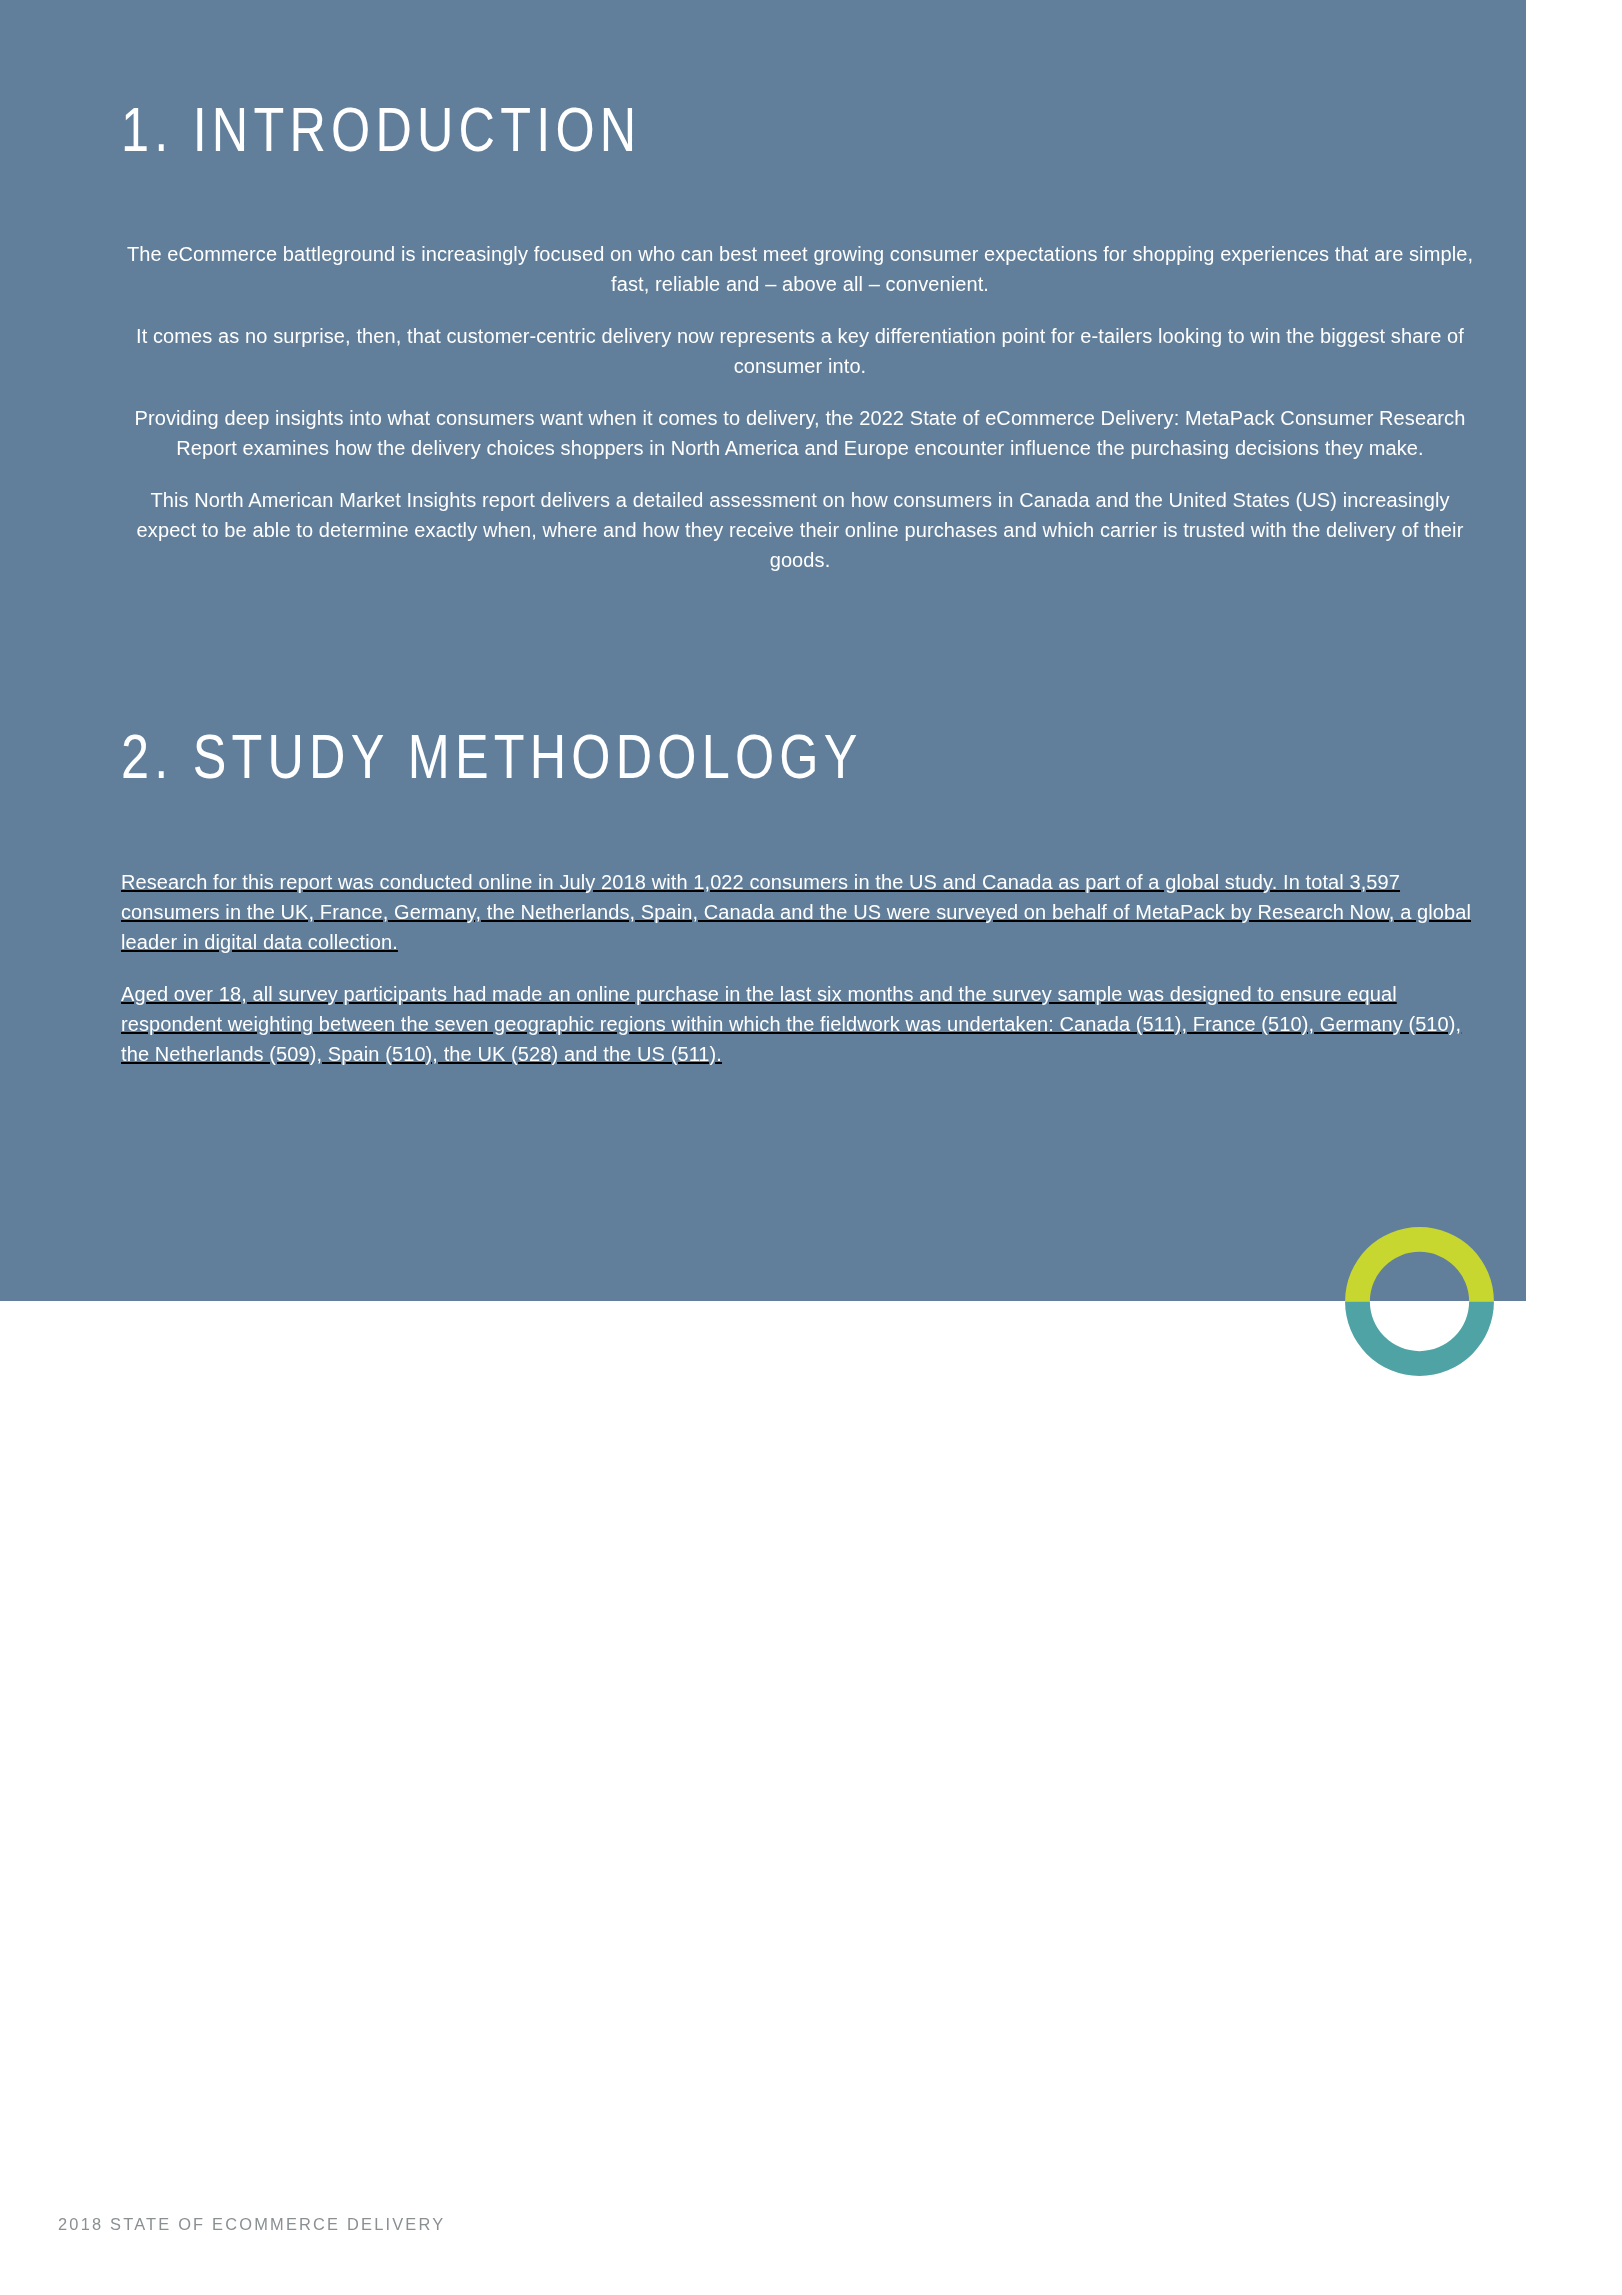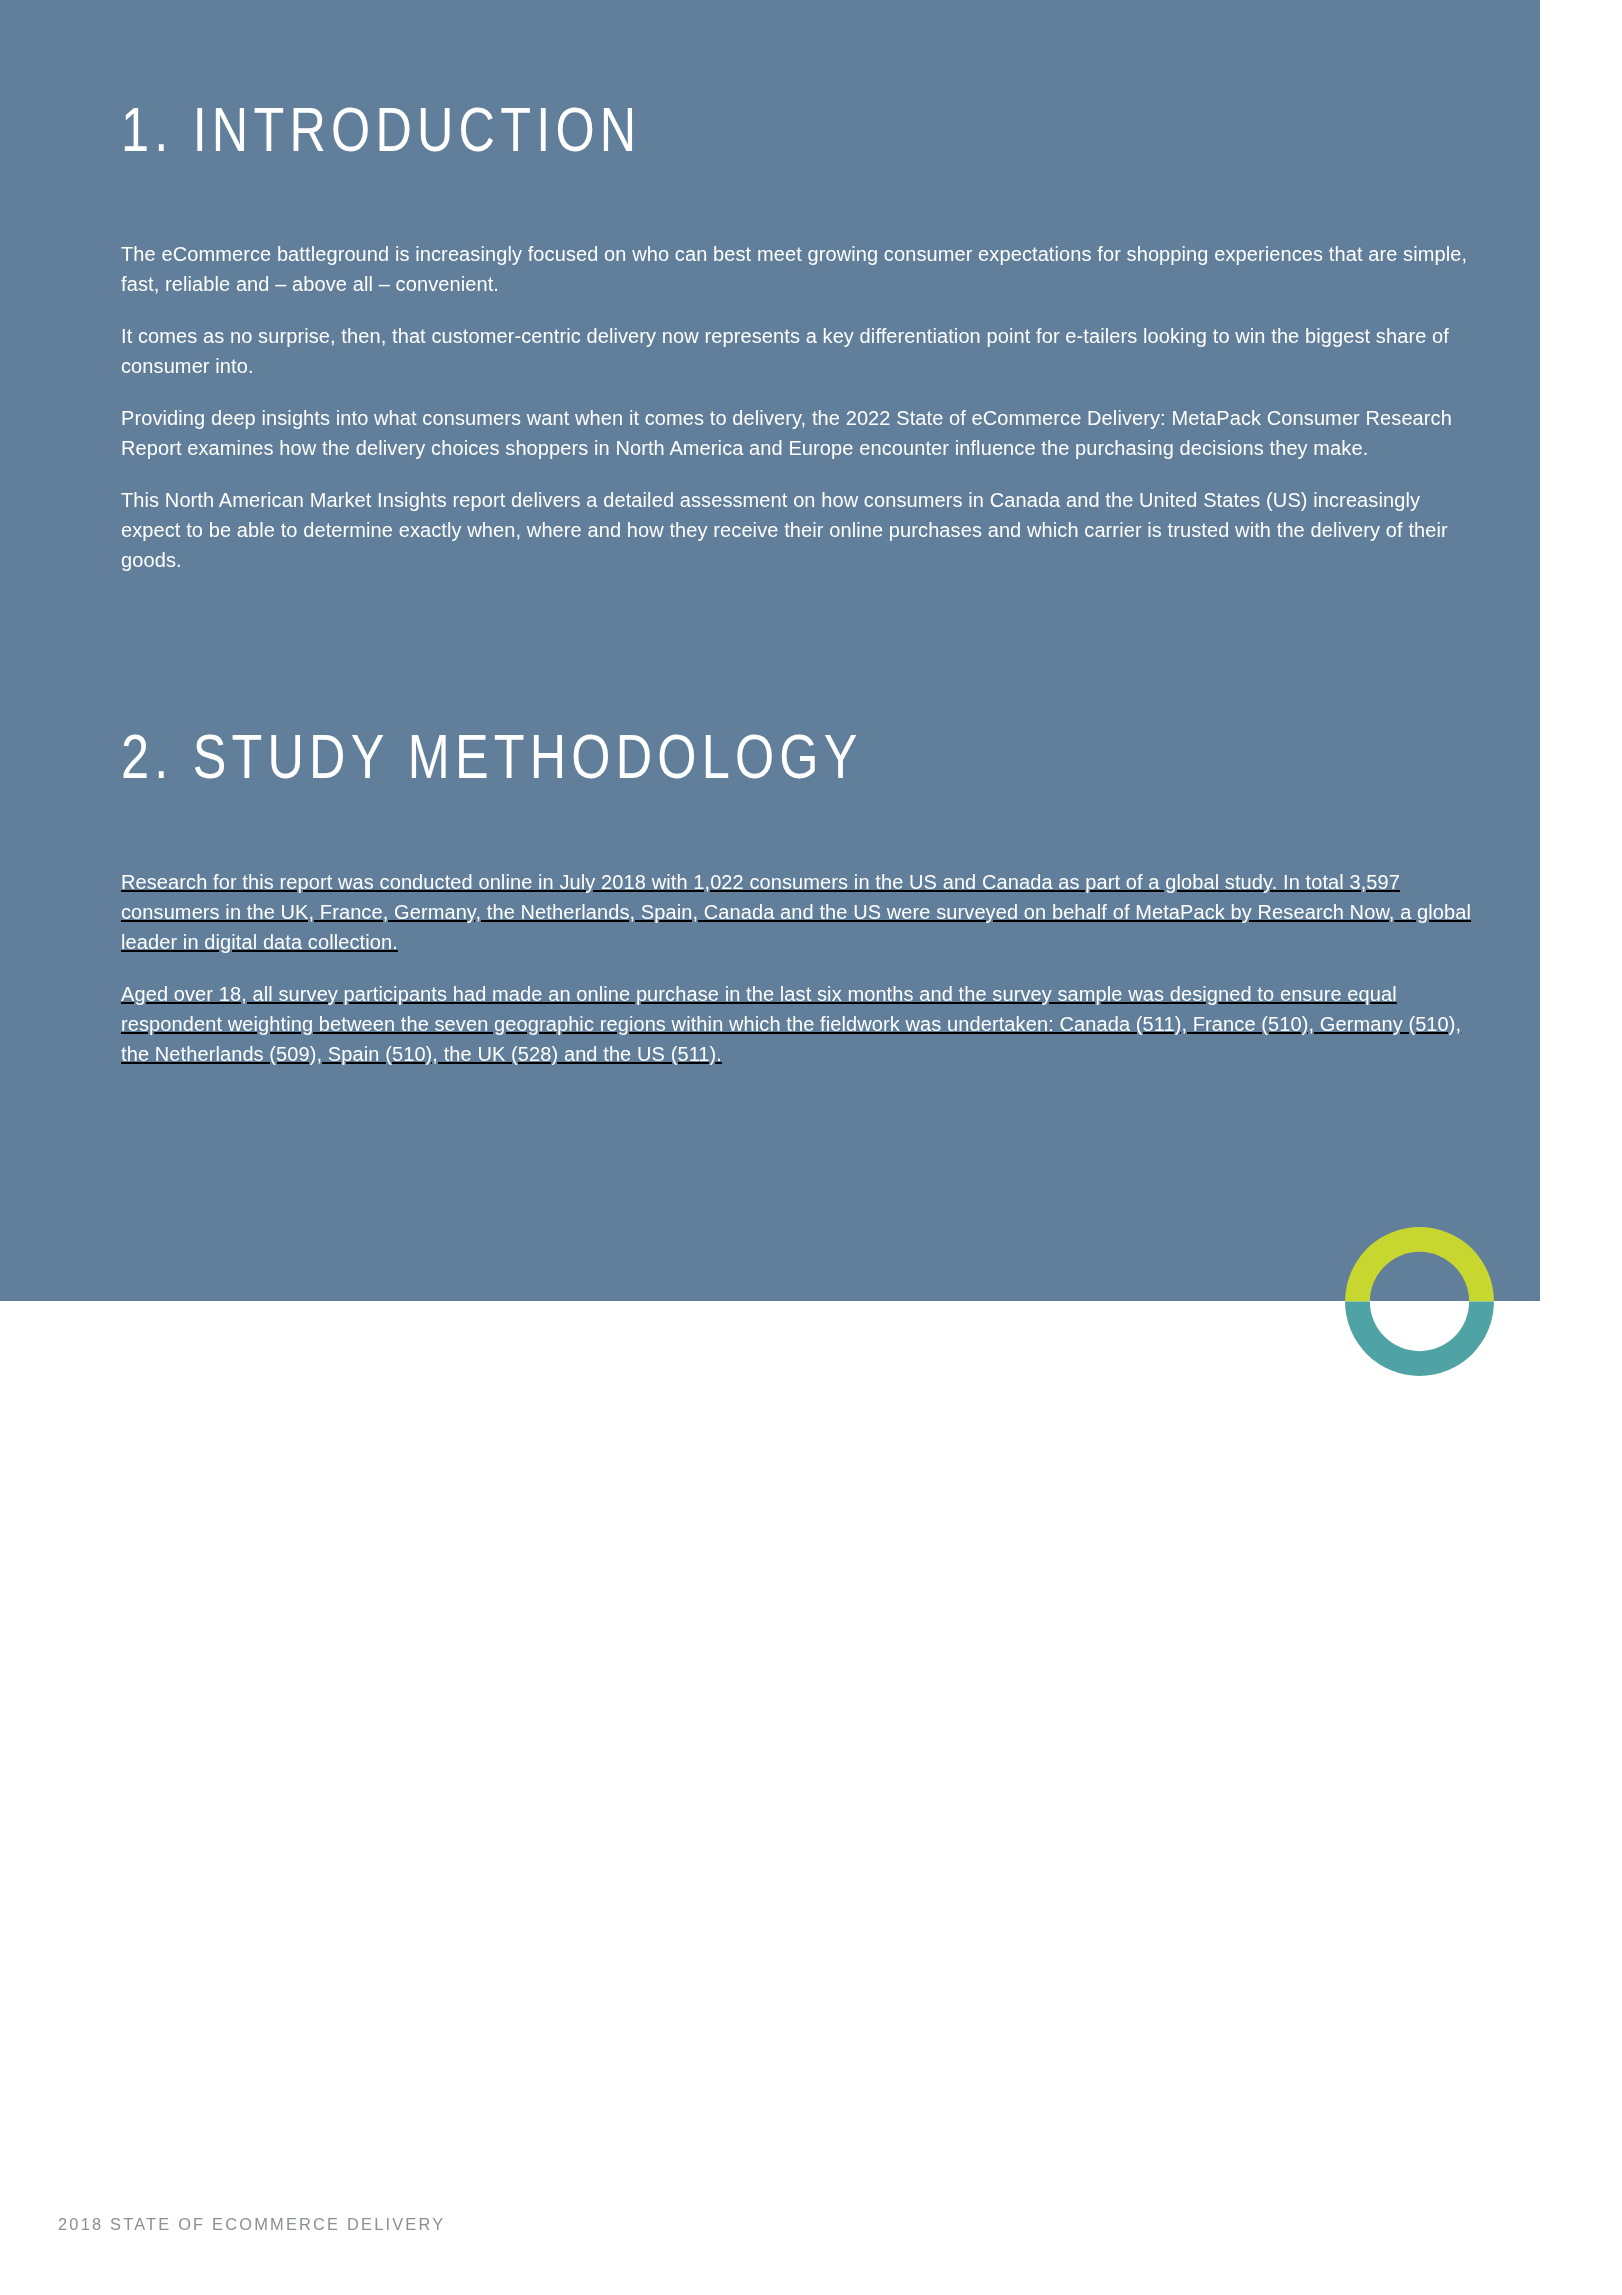--- a/index.html
+++ b/index.html
@@ -9,21 +9,20 @@
     background: #ffffff;
   }
 
   .page {
     position: relative;
     width: 1526px;
     height: 2295px;
     overflow: hidden;
     background: #ffffff;
     font-family: "Liberation Sans", "DejaVu Sans", sans-serif;
-    padding-left: 14px;
     -webkit-font-smoothing: antialiased;
   }
 
   
   .blue-band {
     position: absolute;
     left: 0;
     top: 0;
     width: 1623px;
     height: 1301px;
@@ -75,21 +74,21 @@
 
   #heading-intro      { position: absolute; top: 98px; left: 0; }
   #heading-method     { position: absolute; top: 725px; left: 0; }
 
   
   .body-block {
     position: absolute;
     left: 0;
     width: 1358px;
   }
-  #intro-body   { top: 239px; }
+  #intro-body   { top: 239px; text-align: center; }
   #method-body  { top: 867px; text-decoration: underline; }
 
   .body-block p {
     margin: 0 0 22px 0;
     font-size: 20px;
     line-height: 1.50;
     font-weight: 400;
     letter-spacing: 0.1px;
   }
   .body-block p:last-child { margin-bottom: 0; }

